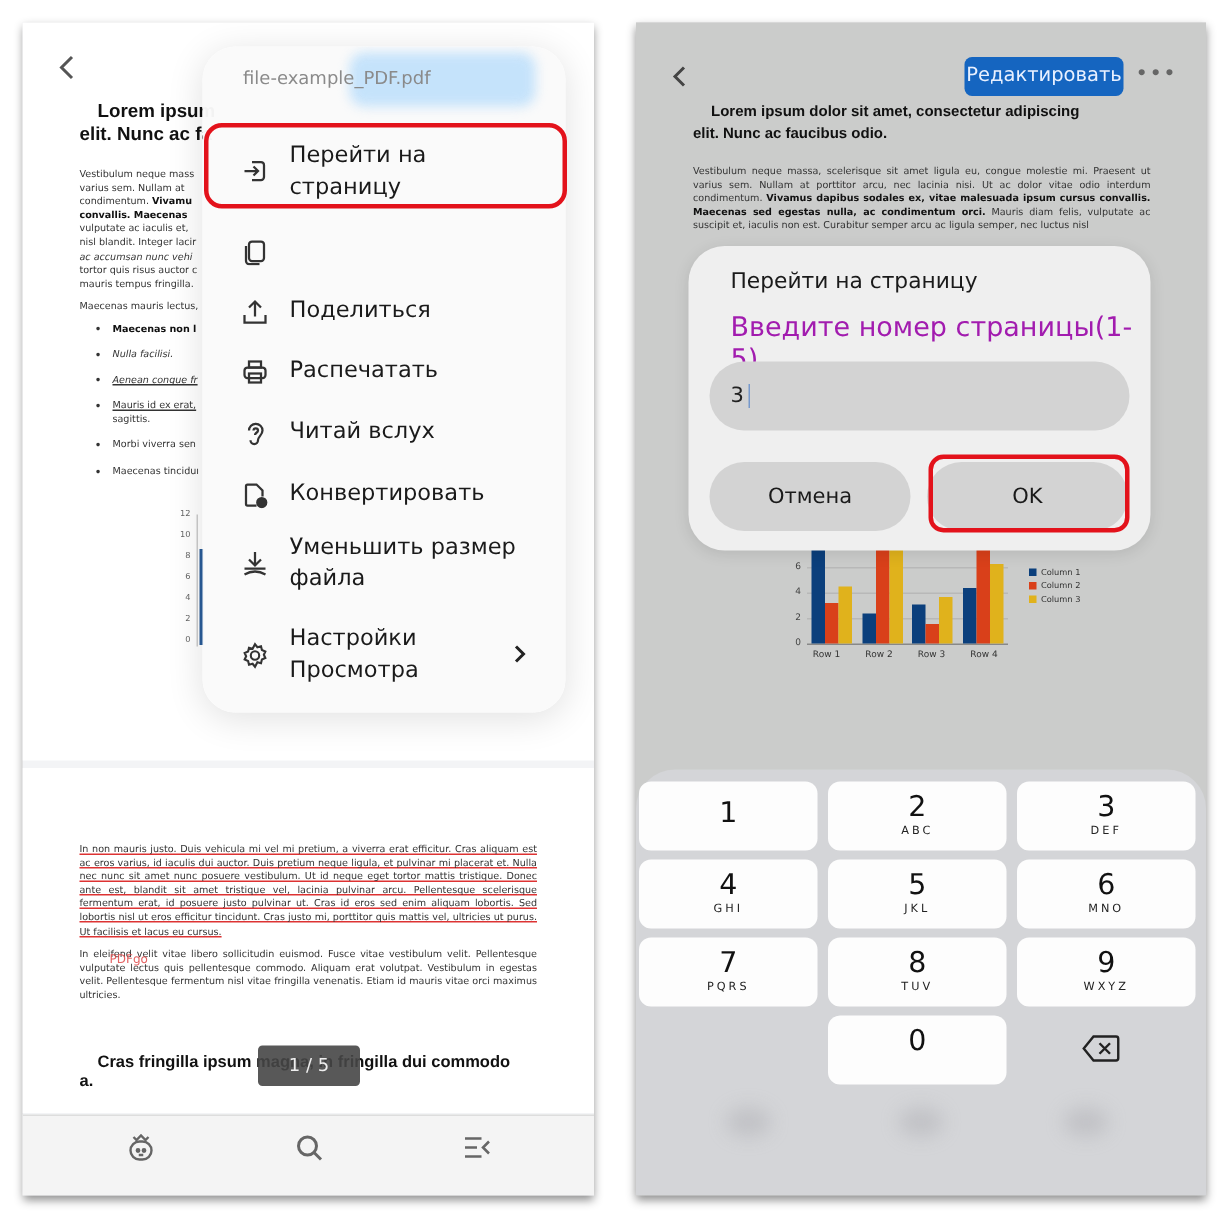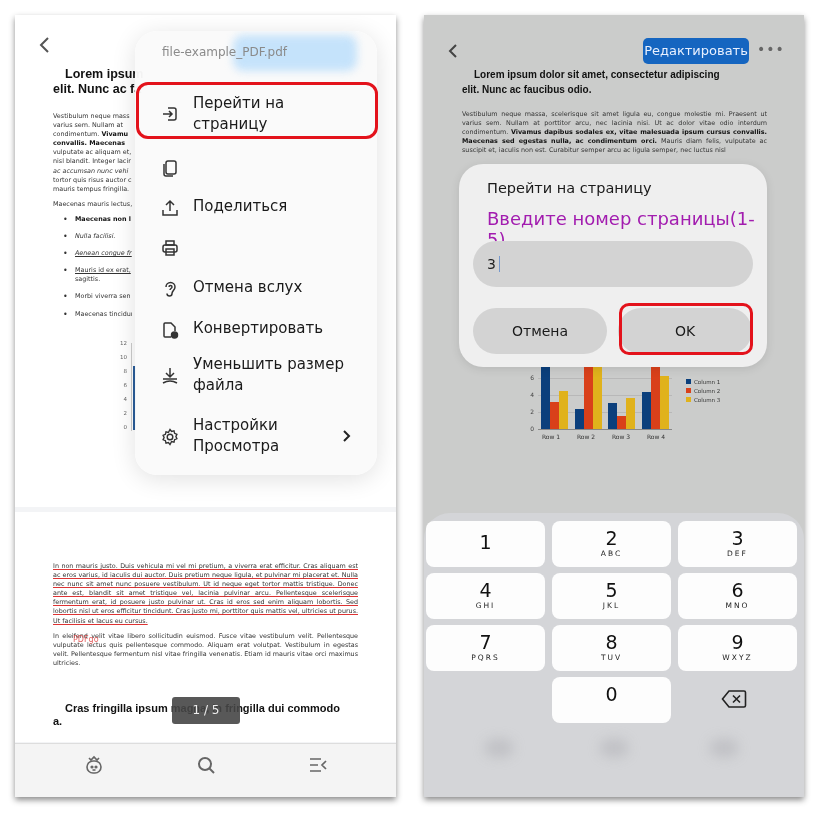--- a/index.html
+++ b/index.html
@@ -95,21 +95,21 @@
     <div class="doc-title">
       <span class="l1">Lorem ipsum</span>
       <span>elit. Nunc ac fa</span>
     </div>
     <div class="doc-body">
       <p>
         <span>Vestibulum neque mass</span><br>
         <span>varius sem. Nullam at</span><br>
         <span>condimentum.</span> <b>Vivamu</b><br>
         <b>convallis. Maecenas</b><br>
-        <span>vulputate ac aliquam et,</span><br>
+        <span>vulputate ac iaculis et,</span><br>
         <span>nisl blandit. Integer lacir</span><br>
         <i>ac accumsan nunc vehi</i><br>
         <span>tortor quis risus auctor c</span><br>
         <span>mauris tempus fringilla.</span>
       </p>
       <p>Maecenas mauris lectus,</p>
       <ul>
         <li><b>Maecenas non l</b></li>
         <li><i>Nulla facilisi.</i></li>
         <li><i class="u">Aenean congue fr</i></li>
@@ -187,27 +187,28 @@
           <path d="M2 11 v5 h14 v-5"></path>
         </svg>
       <span class="mi-label" style="top:7px">Поделиться</span>
     </div>
     <div class="menu-item" style="top:198px;height:36px">
       <svg class="mi-icon" style="top:10px" viewBox="0 0 18 18" fill="none" stroke="currentColor" stroke-width="1.5">
           <rect x="5" y="2" width="8" height="4"></rect>
           <rect x="2" y="6" width="14" height="7" rx="2"></rect>
           <rect x="5" y="10" width="8" height="6"></rect>
         </svg>
+      <span class="mi-label" style="top:7px">Распечатать</span>
     </div>
     <div class="menu-item" style="top:239px;height:36px">
       <svg class="mi-icon" style="top:10px" viewBox="0 0 18 18" fill="none" stroke="currentColor" stroke-width="1.5">
           <path d="M5 7 a4.5 4.5 0 1 1 9 0 c0 3 -3 4 -3 6.5 a2.5 2.5 0 0 1 -5 0"></path>
           <path d="M8 7 a1.5 1.5 0 1 1 3 0 c0 1.5 -2 1.5 -2 3"></path>
         </svg>
-      <span class="mi-label" style="top:7px">Отмена вслух</span>
+      <span class="mi-label" style="top:7px">Читай вслух</span>
     </div>
     <div class="menu-item" style="top:280px;height:36px">
       <svg class="mi-icon" style="top:10px" viewBox="0 0 18 18" fill="none" stroke="currentColor" stroke-width="1.5">
           <path d="M10 16 H4 a1 1 0 0 1 -1 -1 V3 a1 1 0 0 1 1 -1 h6 l4 4 v4"></path>
           <circle cx="13.5" cy="14" r="3" fill="currentColor"></circle>
         </svg>
       <span class="mi-label" style="top:7px">Конвертировать</span>
     </div>
     <div class="menu-item" style="top:320px;height:50px">
       <svg class="mi-icon" style="top:16px" viewBox="0 0 18 18" fill="none" stroke="currentColor" stroke-width="1.5">

